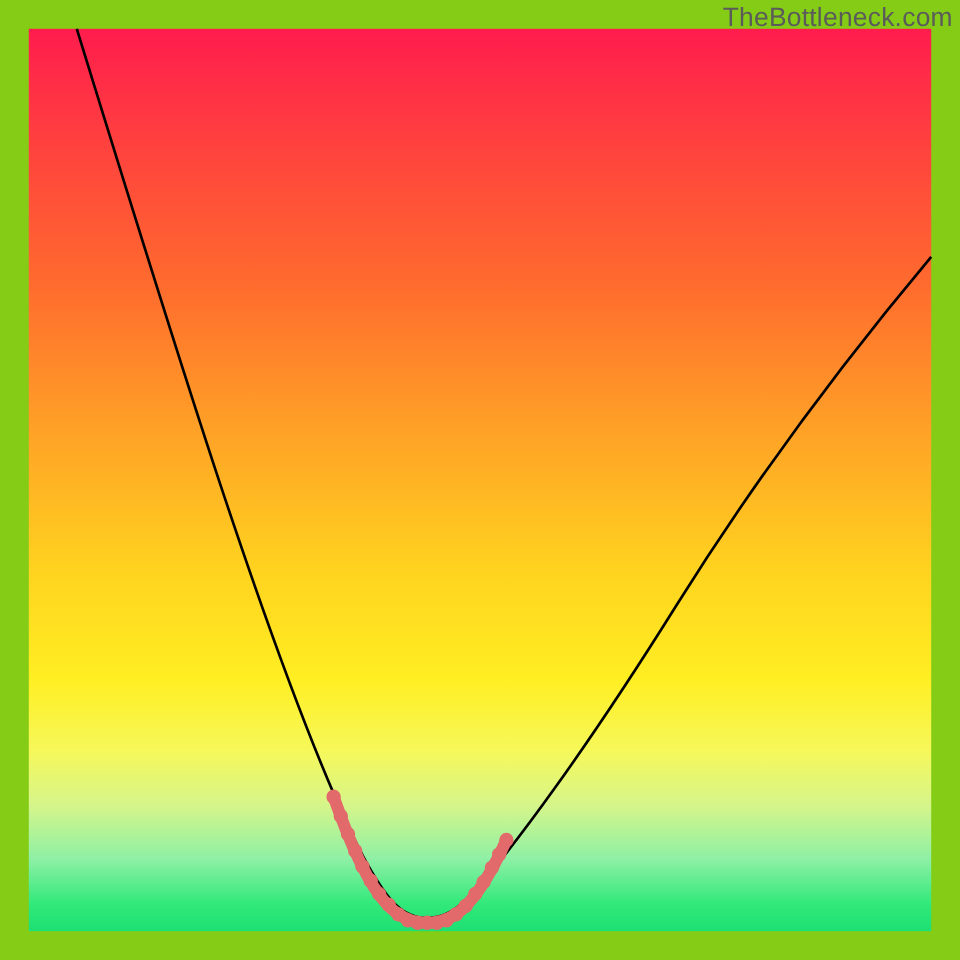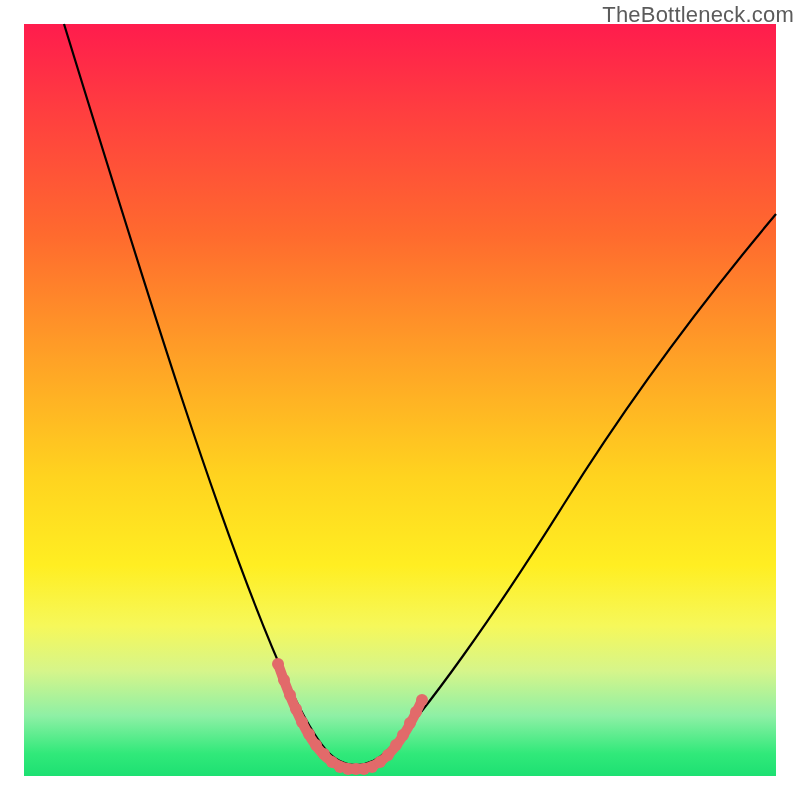--- a/index.html
+++ b/index.html
@@ -10,21 +10,21 @@
     background: #000;
     overflow: hidden;
     font-family: Arial, Helvetica, sans-serif;
   }
   .frame {
     position: absolute;
     left: 0;
     top: 0;
     width: 800px;
     height: 800px;
-    background: #ffffff;
+    background: #84cc16;
   }
   .plot-area {
     position: absolute;
     left: 24px;
     top: 24px;
     width: 752px;
     height: 752px;
     
     background: linear-gradient(
       to bottom,

